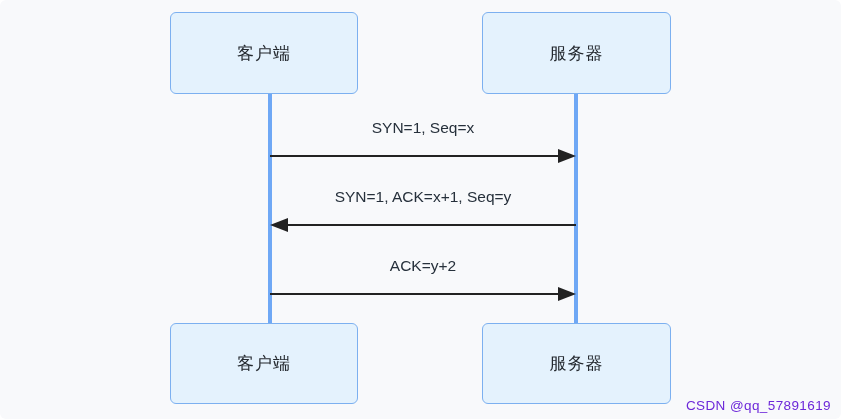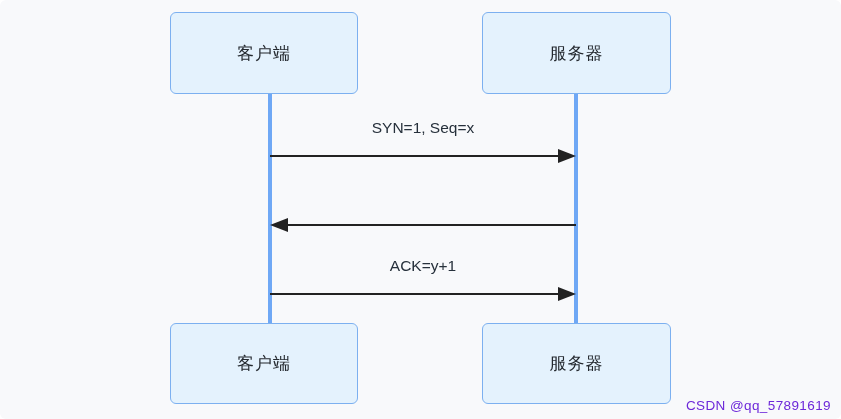--- a/index.html
+++ b/index.html
@@ -103,30 +103,31 @@
     <div class="msg-label">SYN=1, Seq=x</div>
     <div class="msg-line">
       <svg viewBox="0 0 306 12" preserveAspectRatio="none">
         <line x1="0" y1="6" x2="298" y2="6" stroke="#222222" stroke-width="2"></line>
         <polygon points="306,6 288,13 288,-1" fill="#222222"></polygon>
       </svg>
     </div>
   </div>
 
   <div class="message" style="left:270px; top:187px; width:306px;">
+    <div class="msg-label">SYN=1, ACK=x+1, Seq=y</div>
     <div class="msg-line">
       <svg viewBox="0 0 306 12" preserveAspectRatio="none">
         <line x1="8" y1="6" x2="306" y2="6" stroke="#222222" stroke-width="2"></line>
         <polygon points="0,6 18,13 18,-1" fill="#222222"></polygon>
       </svg>
     </div>
   </div>
 
   <div class="message" style="left:270px; top:256px; width:306px;">
-    <div class="msg-label">ACK=y+1</div>
+    <div class="msg-label">ACK=y+2</div>
     <div class="msg-line">
       <svg viewBox="0 0 306 12" preserveAspectRatio="none">
         <line x1="0" y1="6" x2="298" y2="6" stroke="#222222" stroke-width="2"></line>
         <polygon points="306,6 288,13 288,-1" fill="#222222"></polygon>
       </svg>
     </div>
   </div>
 
   <div class="participant" style="left:170px; top:323px; width:188px; height:81px;">
     <span class="plabel">客户端</span>

